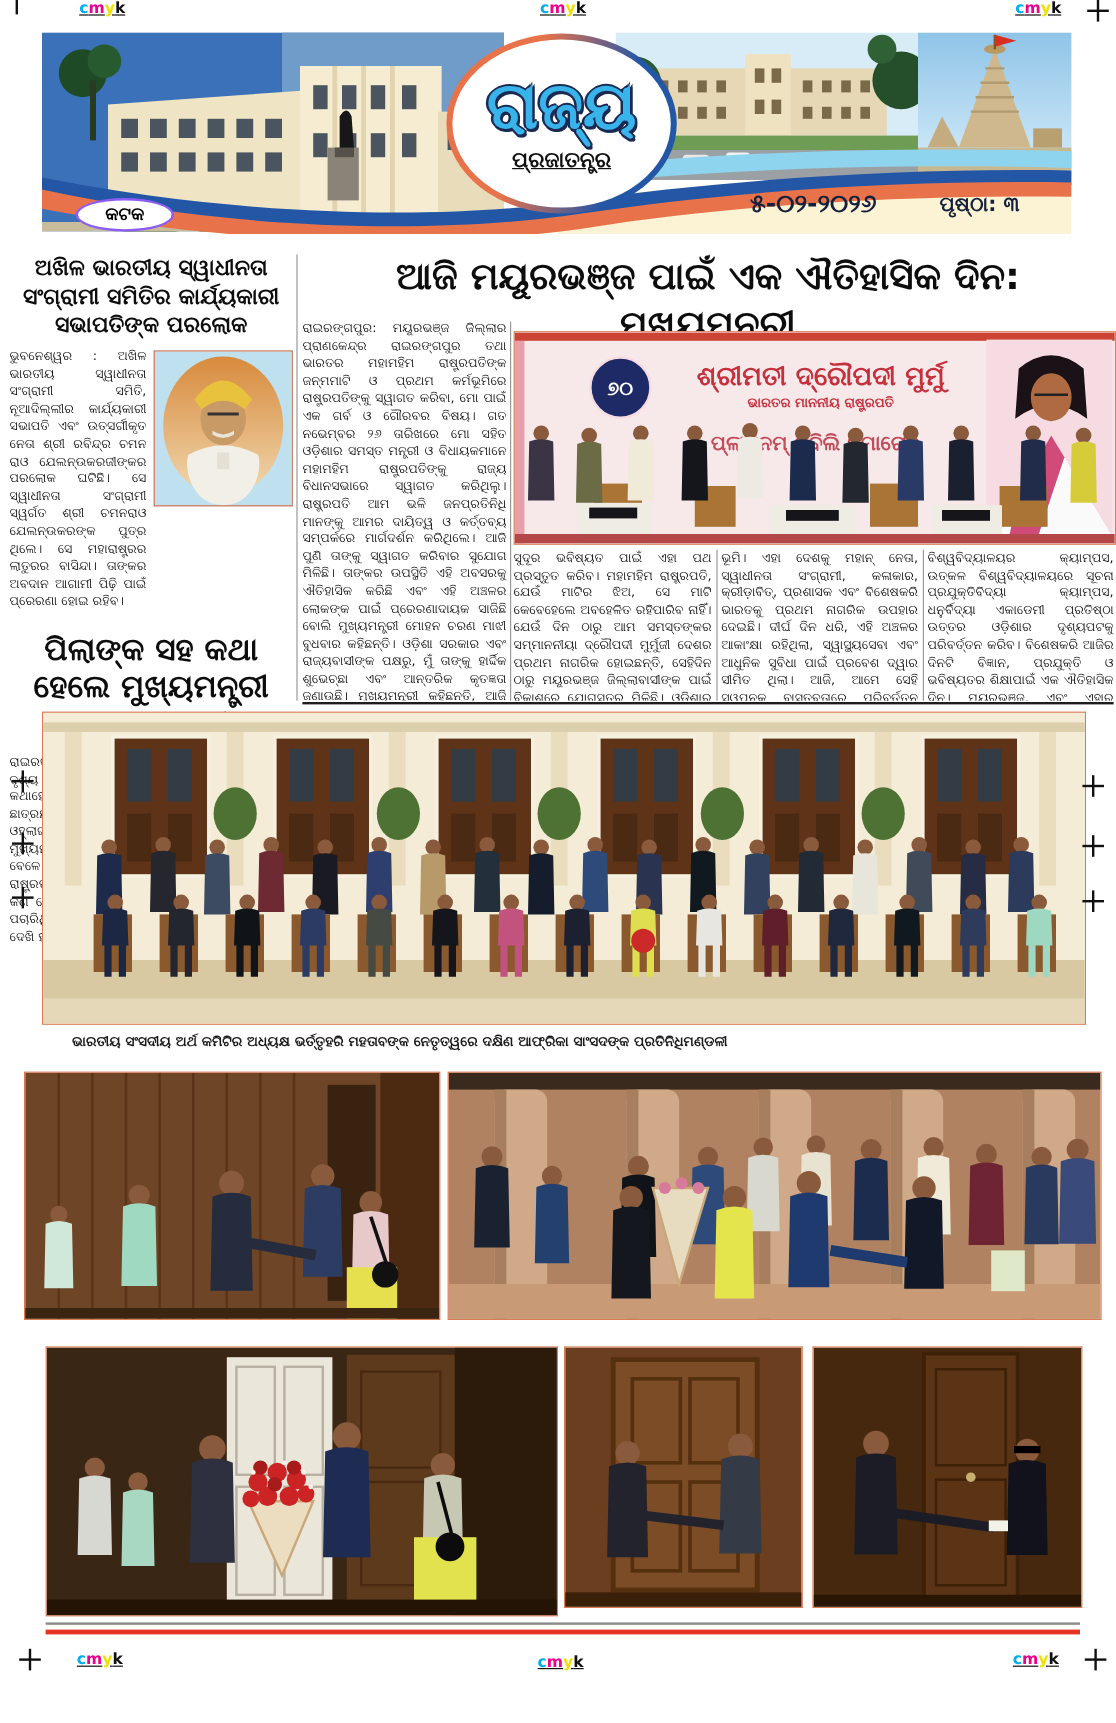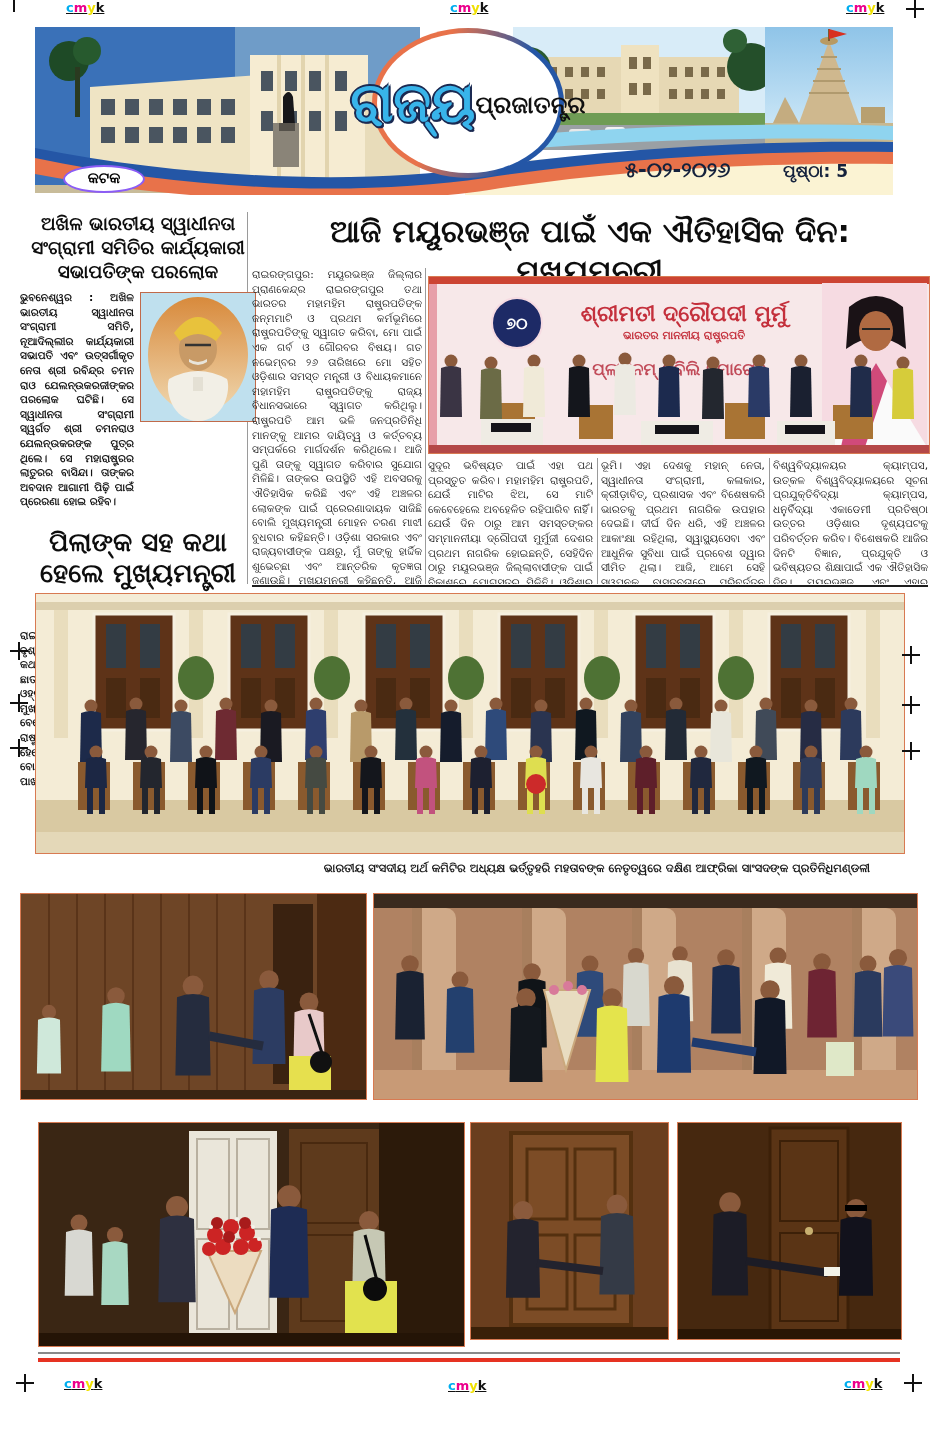--- a/index.html
+++ b/index.html
@@ -11,42 +11,42 @@
   .cmyk .c{color:#00aeef}.cmyk .m{color:#ec008c}.cmyk .y{color:#f0e000}.cmyk .k{color:#111}
   .tick{width:2px;height:12px;background:#111;}
   .cross{width:18px;height:18px;}
   .cross:before,.cross:after{content:"";position:absolute;background:#111;}
   .cross:before{left:8px;top:0;width:2px;height:18px;}
   .cross:after{left:0;top:8px;width:18px;height:2px;}
   
   .logo-ring{border-radius:50%;background:linear-gradient(105deg,#e8724a 35%,#2456a6 72%);
              display:flex;align-items:center;justify-content:center;z-index:6;}
   .logo-inner{width:calc(100% - 10px);height:calc(100% - 10px);background:#fff;border-radius:50%;
-              display:flex;flex-direction:row;align-items:center;justify-content:center;}
+              display:flex;flex-direction:column;align-items:center;justify-content:center;}
   .logo-title{font-size:54px;line-height:58px;font-weight:bold;color:#38b4ea;
               text-shadow:-2px 0 #1b2a52,2px 0 #1b2a52,0 -2px #1b2a52,0 2px #1b2a52,2px 2px #1b2a52;}
-  .logo-sub{font-size:24px;line-height:26px;font-weight:bold;color:#101010;margin-top:3px;}
+  .logo-sub{font-size:18px;line-height:26px;font-weight:bold;color:#101010;margin-top:3px;text-decoration:underline;}
   .edition-oval{background:#fff;border:2px solid #8b5cf6;border-radius:50%;text-align:center;
                 font-weight:bold;font-size:15px;line-height:22px;color:#000;z-index:5;}
   .mh-date{font-size:21px;font-weight:bold;color:#14213c;z-index:5;}
   .mh-page{font-size:17px;font-weight:bold;color:#14213c;z-index:5;}
   svg{display:block;}
   .photo{border:1px solid #d87a52;background:#fff;}
   
   .vrule{width:1px;background:#9a9a9a;}
   .hrule-dark{background:#1d1d1d;}
   
   .obit-h{margin:0 0 6px 0;font-size:18.5px;line-height:24px;font-weight:bold;text-align:center;color:#0d0d0d;}
   .big-h{margin:14px 0 8px 0;font-size:26px;line-height:31px;font-weight:bold;text-align:center;color:#0d0d0d;}
   .main-h{font-size:31px;line-height:40px;font-weight:bold;text-align:center;color:#0d0d0d;}
   .body-txt{font-size:10.6px;line-height:14.6px;text-align:justify;color:#151515;}
-  .left-col .body-txt{overflow:hidden;font-weight:bold;}
+  .left-col .body-txt{overflow:hidden;}
   .obit-photo{float:right;width:114px;height:128px;margin:2px 0 3px 6px;border:1px solid #c06a4a;}
   .colbox{overflow:hidden;}
-  .caption{font-size:11.5px;font-weight:bold;text-align:right;color:#1a1a1a;}
+  .caption{font-size:11.5px;font-weight:bold;text-align:left;color:#1a1a1a;}
   .rule-gray{background:#8a8a8a;}
   .rule-red{background:#e63222;}
 </style>
 </head>
 <body>
 
 <div id="page">
 
   <svg width="0" height="0" style="position:absolute" aria-hidden="true">
     <defs>
@@ -178,33 +178,33 @@
     <svg class="abs" style="left:0;top:91px;" width="858" height="77" viewBox="0 0 858 77" preserveAspectRatio="none">
       <path d="M400,26 C550,8 720,4 858,8 L858,22 C720,18 550,22 400,40 Z" fill="#8fd4ef"></path>
       <path d="M430,48 C580,34 730,26 858,24 L858,77 L430,77 Z" fill="#fbf3d3"></path>
       <path d="M0,30 C160,62 330,66 440,50 C580,30 730,22 858,24 L858,36 C730,34 580,42 444,62 C330,78 160,74 0,44 Z" fill="#2456a6"></path>
       <path d="M0,40 C160,74 330,78 450,60 C580,40 730,32 858,34 L858,46 C730,44 580,52 454,72 C330,90 160,86 0,56 Z" fill="#e8724a"></path>
     </svg>
 
     <div class="abs edition-oval" style="left:28px;top:138px;width:78px;height:24px;"><span>କଟକ</span></div>
 
     <div class="abs mh-date" style="left:575px;top:131px;margin-left:15px;">୫-୦୨-୨୦୨୬</div>
-    <div class="abs mh-page" style="left:748px;top:134px;">ପୃଷ୍ଠା: 5</div>
+    <div class="abs mh-page" style="left:748px;top:134px;">ପୃଷ୍ଠା: ୩</div>
 
     <div class="abs logo-ring" style="left:337px;top:1px;width:192px;height:150px;">
       <div class="logo-inner">
         <div class="logo-title">ରାଜ୍ୟ</div>
         <div class="logo-sub">ପ୍ରଜାତନ୍ତ୍ର</div>
       </div>
     </div>
   </div>
 
   <div class="abs vrule" style="left:247px;top:212px;height:372px;"></div>
 
-  <div class="abs left-col" style="left:20px;top:212px;width:236px;">
+  <div class="abs left-col" style="left:8px;top:212px;width:236px;">
     <h2 class="obit-h">ଅଖିଳ ଭାରତୀୟ ସ୍ୱାଧୀନତା ସଂଗ୍ରାମୀ ସମିତିର କାର୍ଯ୍ୟକାରୀ ସଭାପତିଙ୍କ ପରଲୋକ</h2>
     <div>
       <svg class="obit-photo" width="114" height="128" viewBox="0 0 114 128" preserveAspectRatio="none">
         <defs>
             <linearGradient id="og" x1="0" y1="0" x2="0" y2="1">
               <stop offset="0" stop-color="#d88a3c"></stop>
               <stop offset="1" stop-color="#f0d8b0"></stop>
             </linearGradient>
           </defs>
         <rect width="114" height="128" fill="#bfe0ee"></rect>

